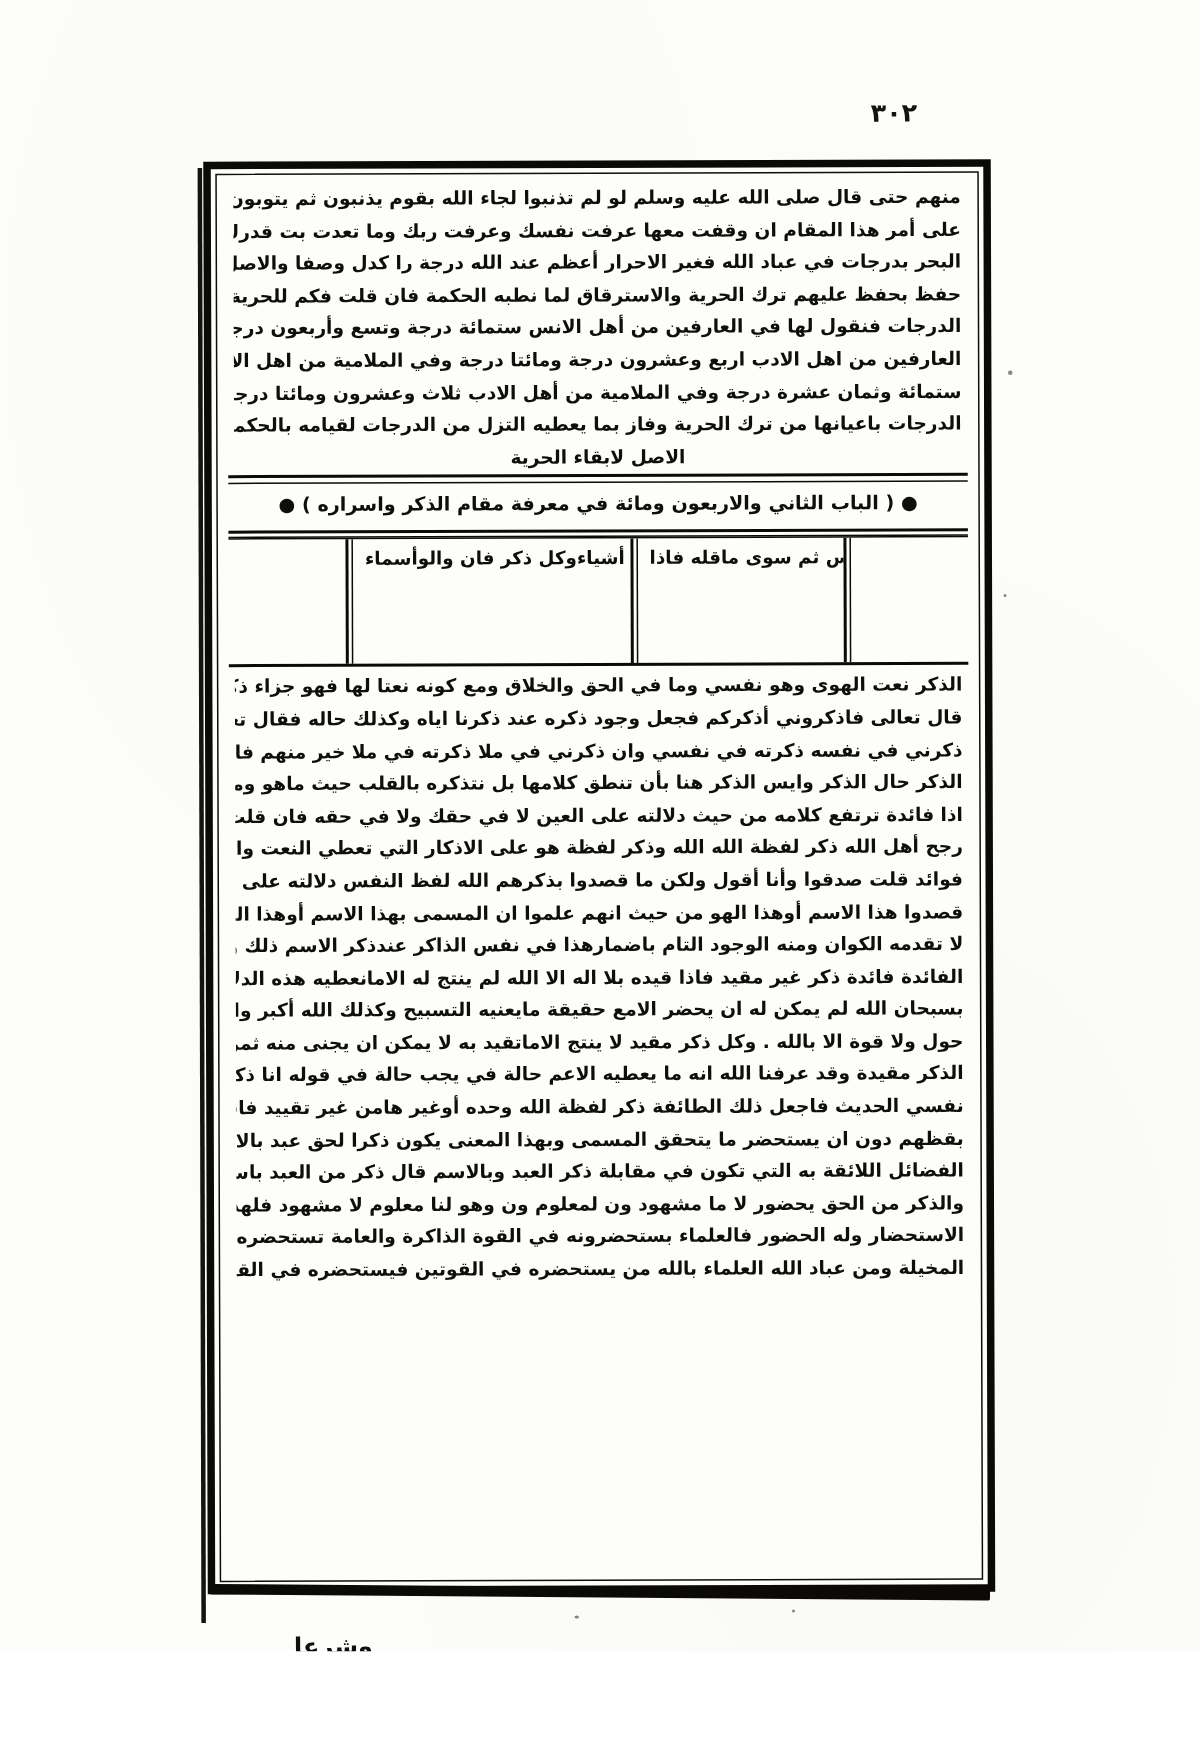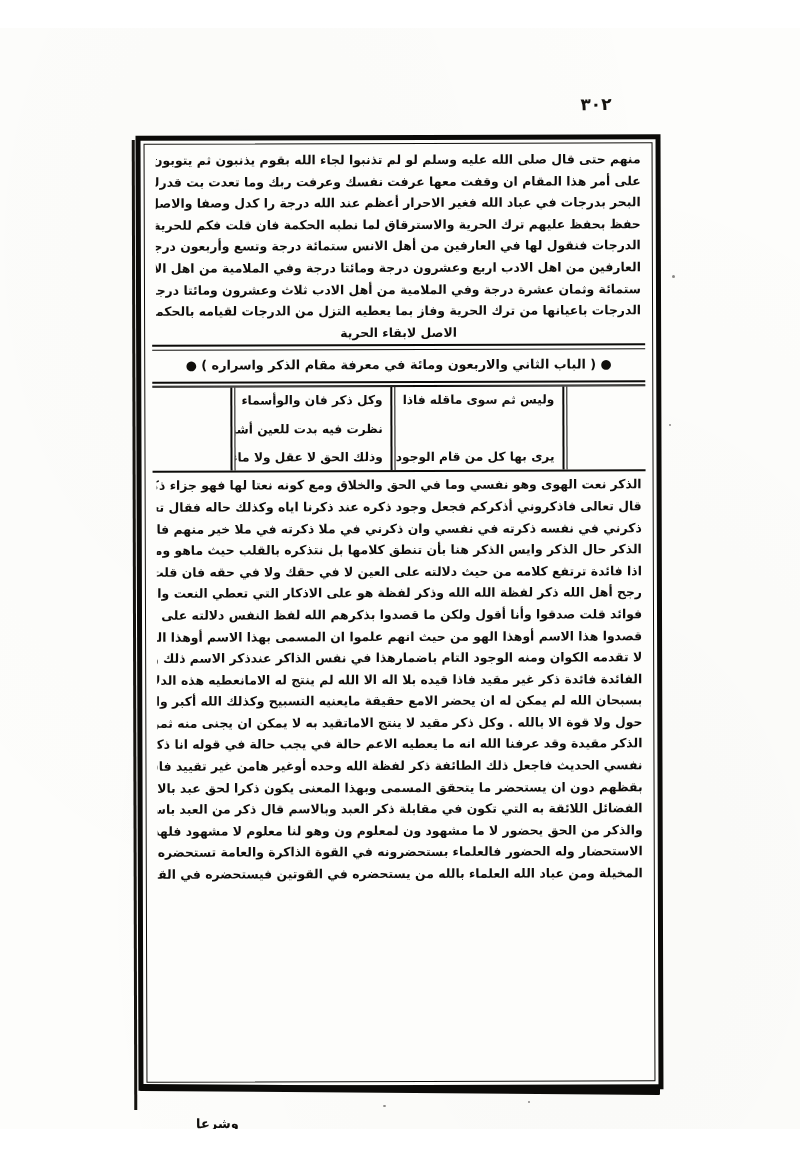--- a/index.html
+++ b/index.html
@@ -13,21 +13,20 @@
     position: relative;
     width: 800px;
     height: 1101px;
     background: #fdfdfb;
     overflow: hidden;
     font-family: "DejaVu Sans", sans-serif;
     
     background-image:
       radial-gradient(ellipse at 30% 20%, rgba(0,0,0,0.012), rgba(0,0,0,0) 60%),
       radial-gradient(ellipse at 75% 80%, rgba(0,0,0,0.015), rgba(0,0,0,0) 65%);
-    margin-top: 28px;
   }
 
   
   #folio {
     position: absolute;
     top: 66px;
     left: 556px;
     width: 80px;
     text-align: center;
     font-family: "DejaVu Sans", sans-serif;
@@ -127,22 +126,22 @@
     margin: 0 3px;
     height: 86px;
     border-top: 1.4px solid #0b0a08;
     border-bottom: 2.6px solid #0b0a08;
     box-sizing: border-box;
   }
   .vt-col {
     box-sizing: border-box;
     height: 100%;
     display: flex;
-    flex-direction: column;
-    justify-content: space-between;
+    flex-direction: row;
+    justify-content: flex-start;
     overflow: hidden;
   }
   .vt-col.pad {            
     flex: 0 0 78px;
   }
   .vt-col.verse {
     flex: 1 1 auto;
     padding: 0 8px;
   }
   .vt-sep {
@@ -173,21 +172,21 @@
     overflow: hidden;
   }
 
   
   #catchword {
     position: absolute;
     left: 196px;
     top: 1088px;
     font-family: "DejaVu Sans", sans-serif;
     direction: rtl;
-    font-size: 13px;
+    font-size: 16px;
     font-weight: 700;
     color: #100e0b;
     transform: rotate(-0.4deg);
   }
 
   
   #gutter-line {
     position: absolute;
     left: 133px;
     top: 112px;

